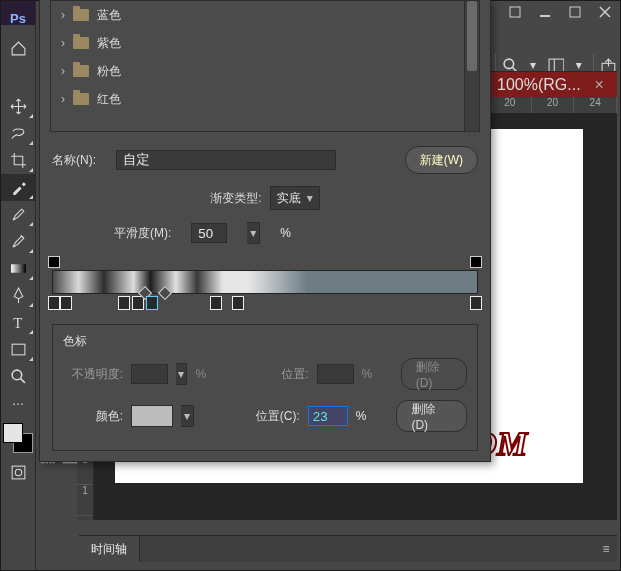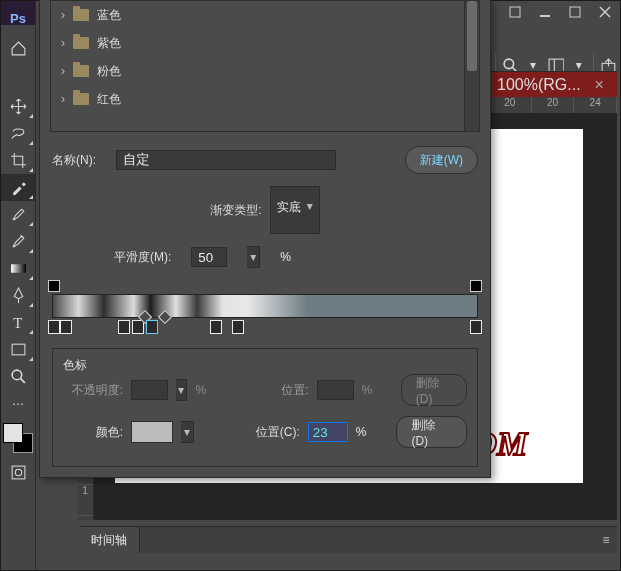--- a/index.html
+++ b/index.html
@@ -27,50 +27,50 @@
   .tool svg{width:17px;height:17px}
   .tool .tri{position:absolute;right:2px;bottom:2px;width:0;height:0;border-left:4px solid transparent;border-bottom:4px solid #d0d0d0}
   .swatches{width:30px;height:30px;margin:6px auto;position:relative}
   .sw1{position:absolute;top:0;left:0;width:18px;height:18px;background:#e4e4e4;border:1px solid #000}
   .sw2{position:absolute;bottom:0;right:0;width:18px;height:18px;background:#000;border:1px solid #999}
   .collapse{position:absolute;top:66px;left:2px;width:14px;height:14px;display:flex;align-items:center;justify-content:center;color:#ddd}
   .dock-right{position:absolute;top:440px;left:36px;width:44px;height:30px;display:flex}
   .dock-right .db{width:22px;height:22px;margin:4px 2px;display:flex;align-items:center;justify-content:center;color:#ccc}
   .status{position:absolute;bottom:26px;left:80px;right:3px;height:22px;background:#3a3a3a;border-top:1px solid #2a2a2a;display:flex;align-items:center;font-size:11px;color:#ccc;padding:0 6px;gap:10px}
   .status .arrow{color:#999}
-  .timeline{position:absolute;bottom:17px;left:78px;right:3px;height:26px;background:#3f3f3f;border-top:1px solid #2a2a2a;display:flex;align-items:center}
+  .timeline{position:absolute;bottom:8px;left:78px;right:3px;height:26px;background:#3f3f3f;border-top:1px solid #2a2a2a;display:flex;align-items:center}
   .timeline .tab{padding:0 12px;height:26px;line-height:26px;background:#474747;border-right:1px solid #2a2a2a}
   .timeline .menu{margin-left:auto;width:22px;text-align:center;color:#bbb}
 
   
   .dialog{position:absolute;top:-2px;left:38px;width:450px;background:#4b4b4b;border:1px solid #2a2a2a;box-shadow:3px 3px 8px rgba(0,0,0,.4)}
   .preset-box{margin:0 10px 8px 10px;border:1px solid #2e2e2e;background:#4b4b4b;position:relative;height:130px}
   .preset-scroll{position:absolute;top:0;right:0;width:14px;bottom:0;background:#3e3e3e;border-left:1px solid #2e2e2e}
   .preset-thumb{position:absolute;top:0;left:2px;width:10px;height:70px;background:#6a6a6a;border-radius:2px}
   .preset-row{height:28px;display:flex;align-items:center;padding-left:10px;gap:8px;color:#ddd}
   .preset-row .chev{color:#bbb}
   .folder{width:16px;height:12px;background:#9a8860;border-radius:1px;position:relative}
   .folder::before{content:"";position:absolute;top:-3px;left:0;width:7px;height:3px;background:#9a8860;border-radius:1px 1px 0 0}
   .row{display:flex;align-items:center;padding:6px 12px;gap:20px}
   .label{color:#ddd}
   .input{background:#3a3a3a;border:1px solid #2d2d2d;color:#e8e8e8;height:20px;padding:8px 6px;box-sizing:border-box}
-  .select{background:#3a3a3a;border:1px solid #2d2d2d;color:#e8e8e8;height:22px;display:flex;padding:12px 6px;gap:6px}
+  .select{background:#3a3a3a;border:1px solid #2d2d2d;color:#e8e8e8;height:22px;display:flex;align-items:center;padding:0 6px;gap:6px}
   .select .dd{color:#bbb}
-  .btn{background:#595959;border:1px solid #2e2e2e;border-radius:14px;height:26px;padding:0 14px;color:#7dd3fc;display:flex;align-items:center;justify-content:center}
+  .btn{background:#595959;border:1px solid #2e2e2e;border-radius:14px;height:26px;padding:0 14px;color:#fef9c3;display:flex;align-items:center;justify-content:center}
   .btn.dis{color:#8a8a8a}
   .side-btns{position:absolute;top:-2px;left:392px;width:96px;display:flex;flex-direction:column;gap:10px;padding-top:2px}
   .grad-edit{margin:6px 12px 12px 12px}
   .opstops{position:relative;height:14px}
   .stop-top{position:absolute;top:0;width:10px;height:10px;border:1px solid #ccc;background:#000}
   .grad-bar{height:22px;border:1px solid #222;background:linear-gradient(90deg,#4a4a4a 0%,#d8d8d8 6%,#2f2f2f 12%,#dcdcdc 19%,#1e1e1e 23%,#e0e0e0 29%,#3a3a3a 34%,#e4e4e4 40%,#e8e8e8 46%,#6d7d83 60%,#6d7d83 100%)}
   .colstops{position:relative;height:18px}
   .stop-bot{position:absolute;top:2px;width:10px;height:12px;border:1px solid #eee;background:#2a2a2a}
   .diamond{position:absolute;top:-6px;width:8px;height:8px;transform:rotate(45deg);border:1px solid #ddd;background:#4b4b4b}
   .sub-panel{border:1px solid #2e2e2e;margin:4px 12px 10px 12px;padding:8px 10px}
-  .sub-panel .title{color:#ddd}
+  .sub-panel .title{margin-bottom:8px;color:#ddd}
   .sub-row{display:flex;align-items:center;gap:8px;margin-bottom:10px}
   .sub-row .lab{min-width:60px;text-align:right;color:#9c9c9c}
   .field{background:#3a3a3a;border:1px solid #2d2d2d;width:40px;height:20px;color:#ddd;text-align:left;padding:0 4px;box-sizing:border-box}
   .field.act{border:1px solid #1473e6;background:#446;color:#5eead4}
   .swatch{width:40px;height:20px;background:#bcbcbc;border:1px solid #2d2d2d}
   .pbtn{border:1px solid #2e2e2e;background:#555;border-radius:12px;height:22px;padding:4px 14px;color:#ddd;display:flex;align-items:center}
   .pbtn.dis{color:#8a8a8a;background:#4b4b4b}
   .dd-ic{width:12px;height:20px;border:1px solid #2d2d2d;border-left:none;display:flex;align-items:center;justify-content:center;color:#bbb;background:#3a3a3a}
 </style>
 </head>

